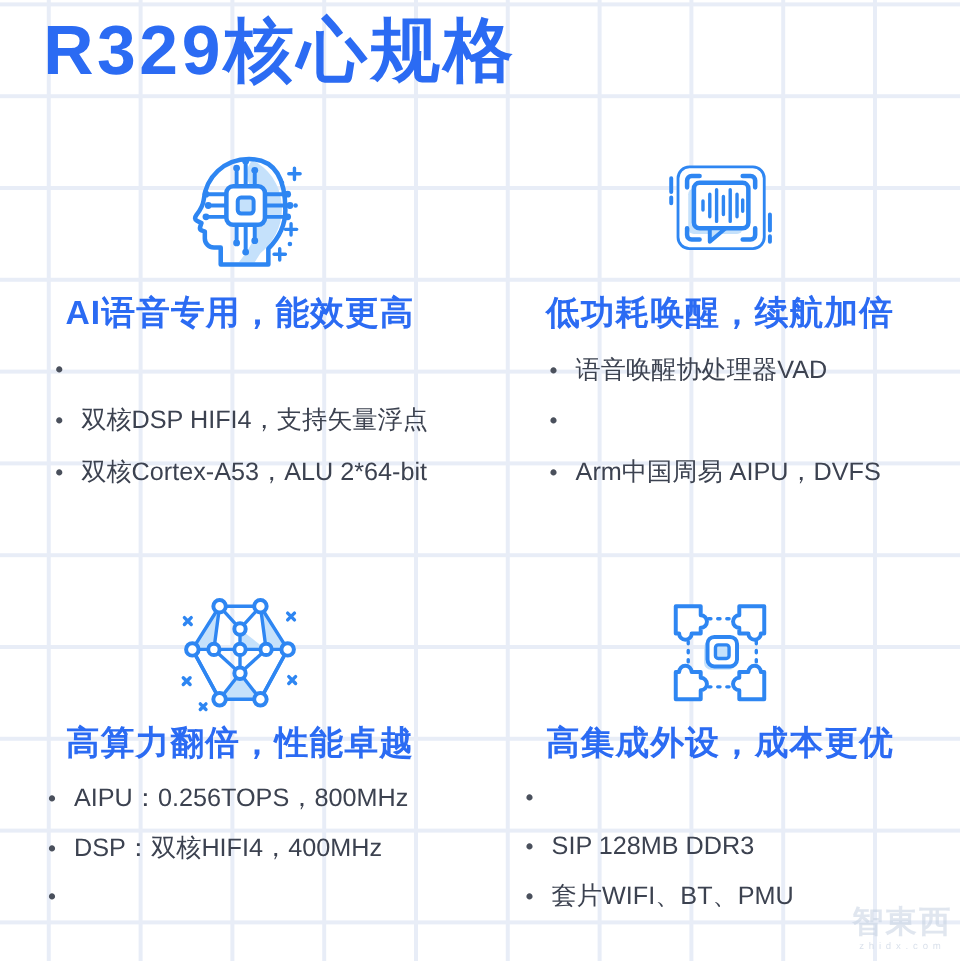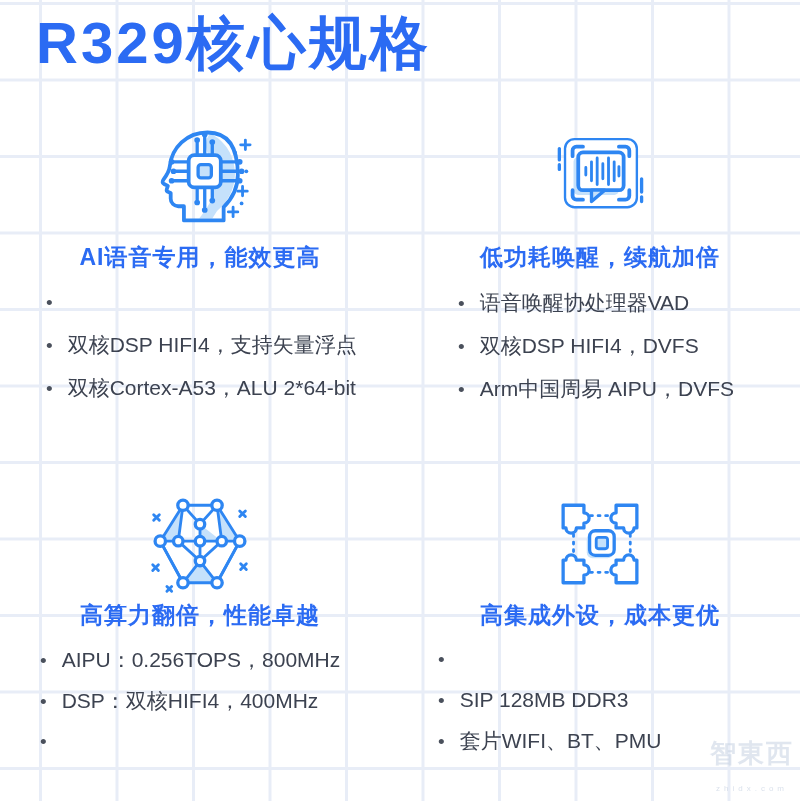--- a/index.html
+++ b/index.html
@@ -25,41 +25,41 @@
     margin:0;
   }
   .section{position:absolute;width:396px;}
   #s1{left:2px;top:110px;}
   #s2{left:402px;top:110px;}
   #s3{left:2px;top:478px;}
   #s4{left:402px;top:478px;}
   .icon-wrap{width:104px;height:104px;margin:14px auto 0;}
   .section h2{
     margin:16px 0 0;text-align:center;
-    font-size:23px;font-weight:700;color:#2B6BF3;
+    font-size:28px;font-weight:700;color:#2B6BF3;
     letter-spacing:1px;line-height:1.2;
   }
   .section.row2 h2{margin-top:6px;}
   .section ul{list-style:none;margin:10px 0 0;padding:0 0 0 44px;}
   #s2 ul{padding-left:56px;}
   #s3 ul{padding-left:38px;}
   #s4 ul{padding-left:36px;}
   .section li{
     display:flex;align-items:baseline;
     font-size:21px;color:#3C4250;line-height:42px;
     white-space:nowrap;
   }
   .section.row2 li{line-height:40px;}
   .dot{margin-right:15px;font-size:19px;color:#4a505c;flex:0 0 auto;}
   .watermark{
     position:absolute;right:6px;bottom:8px;
     text-align:center;opacity:.55;user-select:none;
   }
   .wm-logo{font-size:26px;font-weight:700;color:#c7d2e2;line-height:1;letter-spacing:2px;}
-  .wm-site{font-size:8px;letter-spacing:4px;color:#bcc9dc;margin-top:18px;}
+  .wm-site{font-size:8px;letter-spacing:4px;color:#bcc9dc;margin-top:3px;}
 </style>
 </head>
 <body>
 
 <div class="canvas">
 
   <h1 class="page-title">R329核心规格</h1>
 
   <div class="section row1" id="s1">
     <div class="icon-wrap">
@@ -139,21 +139,20 @@
       </svg>
     </div>
     <h2>低功耗唤醒，续航加倍</h2>
     <ul>
       <li>
           <span class="dot">•</span>
           <span>语音唤醒协处理器VAD</span>
         </li>
       <li>
           <span class="dot">•</span>
-          <span>双核DSP HIFI4，DVFS</span>
         </li>
       <li>
           <span class="dot">•</span>
           <span>Arm中国周易 AIPU，DVFS</span>
         </li>
     </ul>
   </div>
 
   <div class="section row2" id="s3">
     <div class="icon-wrap">

